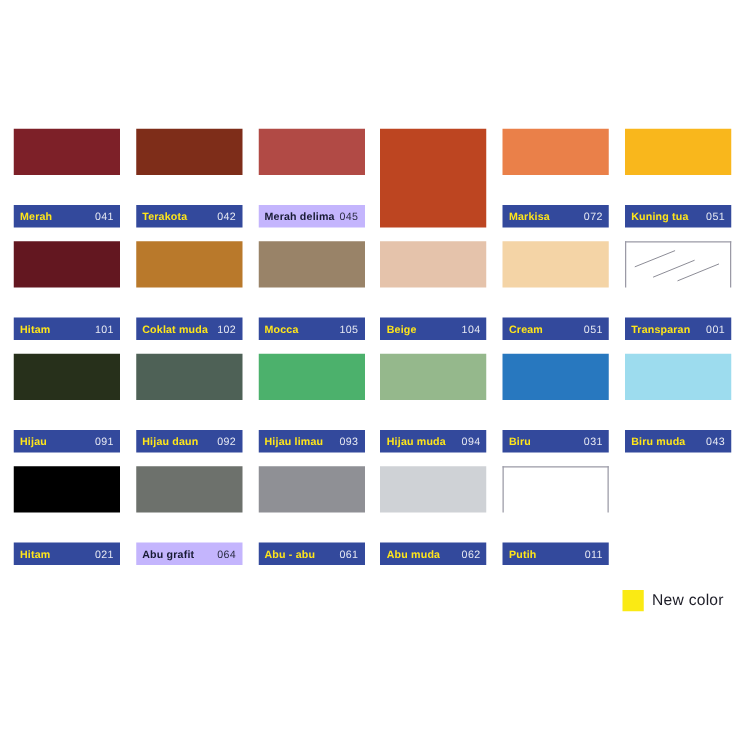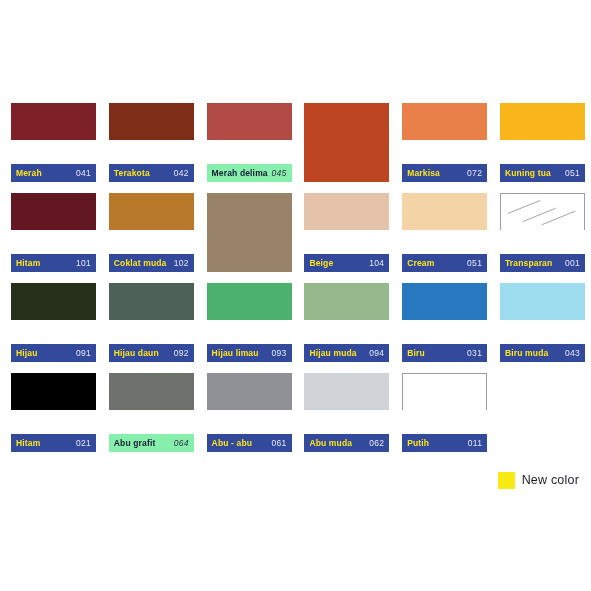--- a/index.html
+++ b/index.html
@@ -74,21 +74,21 @@
     width: 100%;
     background: #33499c;
     display: flex;
     align-items: center;
     justify-content: space-between;
     padding: 0 5px;
     box-sizing: border-box;
     margin-top: 24px;
   }
   .swatch-label.is-new {
-    background: #86efac;
+    background: #c4b5fd;
   }
 
   .swatch-name {
     font-size: 8.5px;
     font-weight: bold;
     color: #ffe61a;
     letter-spacing: 0.15px;
     line-height: 1;
     white-space: nowrap;
   }
@@ -99,21 +99,20 @@
   .swatch-code {
     font-size: 8.5px;
     font-weight: normal;
     color: #e7e9f3;
     letter-spacing: 0.3px;
     line-height: 1;
     white-space: nowrap;
   }
   .swatch-label.is-new .swatch-code {
     color: #2a2c42;
-    font-style: italic;
   }
 
   
   .legend {
     position: absolute;
     right: 12px;
     top: 472px;
     display: flex;
     align-items: center;
     gap: 7px;
@@ -186,20 +185,24 @@
       </div>
       <div class="swatch-card">
         <div class="swatch-chip" style="background: rgb(185, 121, 43);"></div>
         <div class="swatch-label">
           <span class="swatch-name">Coklat muda</span>
           <span class="swatch-code">102</span>
         </div>
       </div>
       <div class="swatch-card">
         <div class="swatch-chip" style="background: rgb(153, 131, 104);"></div>
+        <div class="swatch-label">
+          <span class="swatch-name">Mocca</span>
+          <span class="swatch-code">105</span>
+        </div>
       </div>
       <div class="swatch-card">
         <div class="swatch-chip" style="background: rgb(229, 195, 171);"></div>
         <div class="swatch-label">
           <span class="swatch-name">Beige</span>
           <span class="swatch-code">104</span>
         </div>
       </div>
       <div class="swatch-card">
         <div class="swatch-chip" style="background: rgb(244, 212, 166);"></div>

